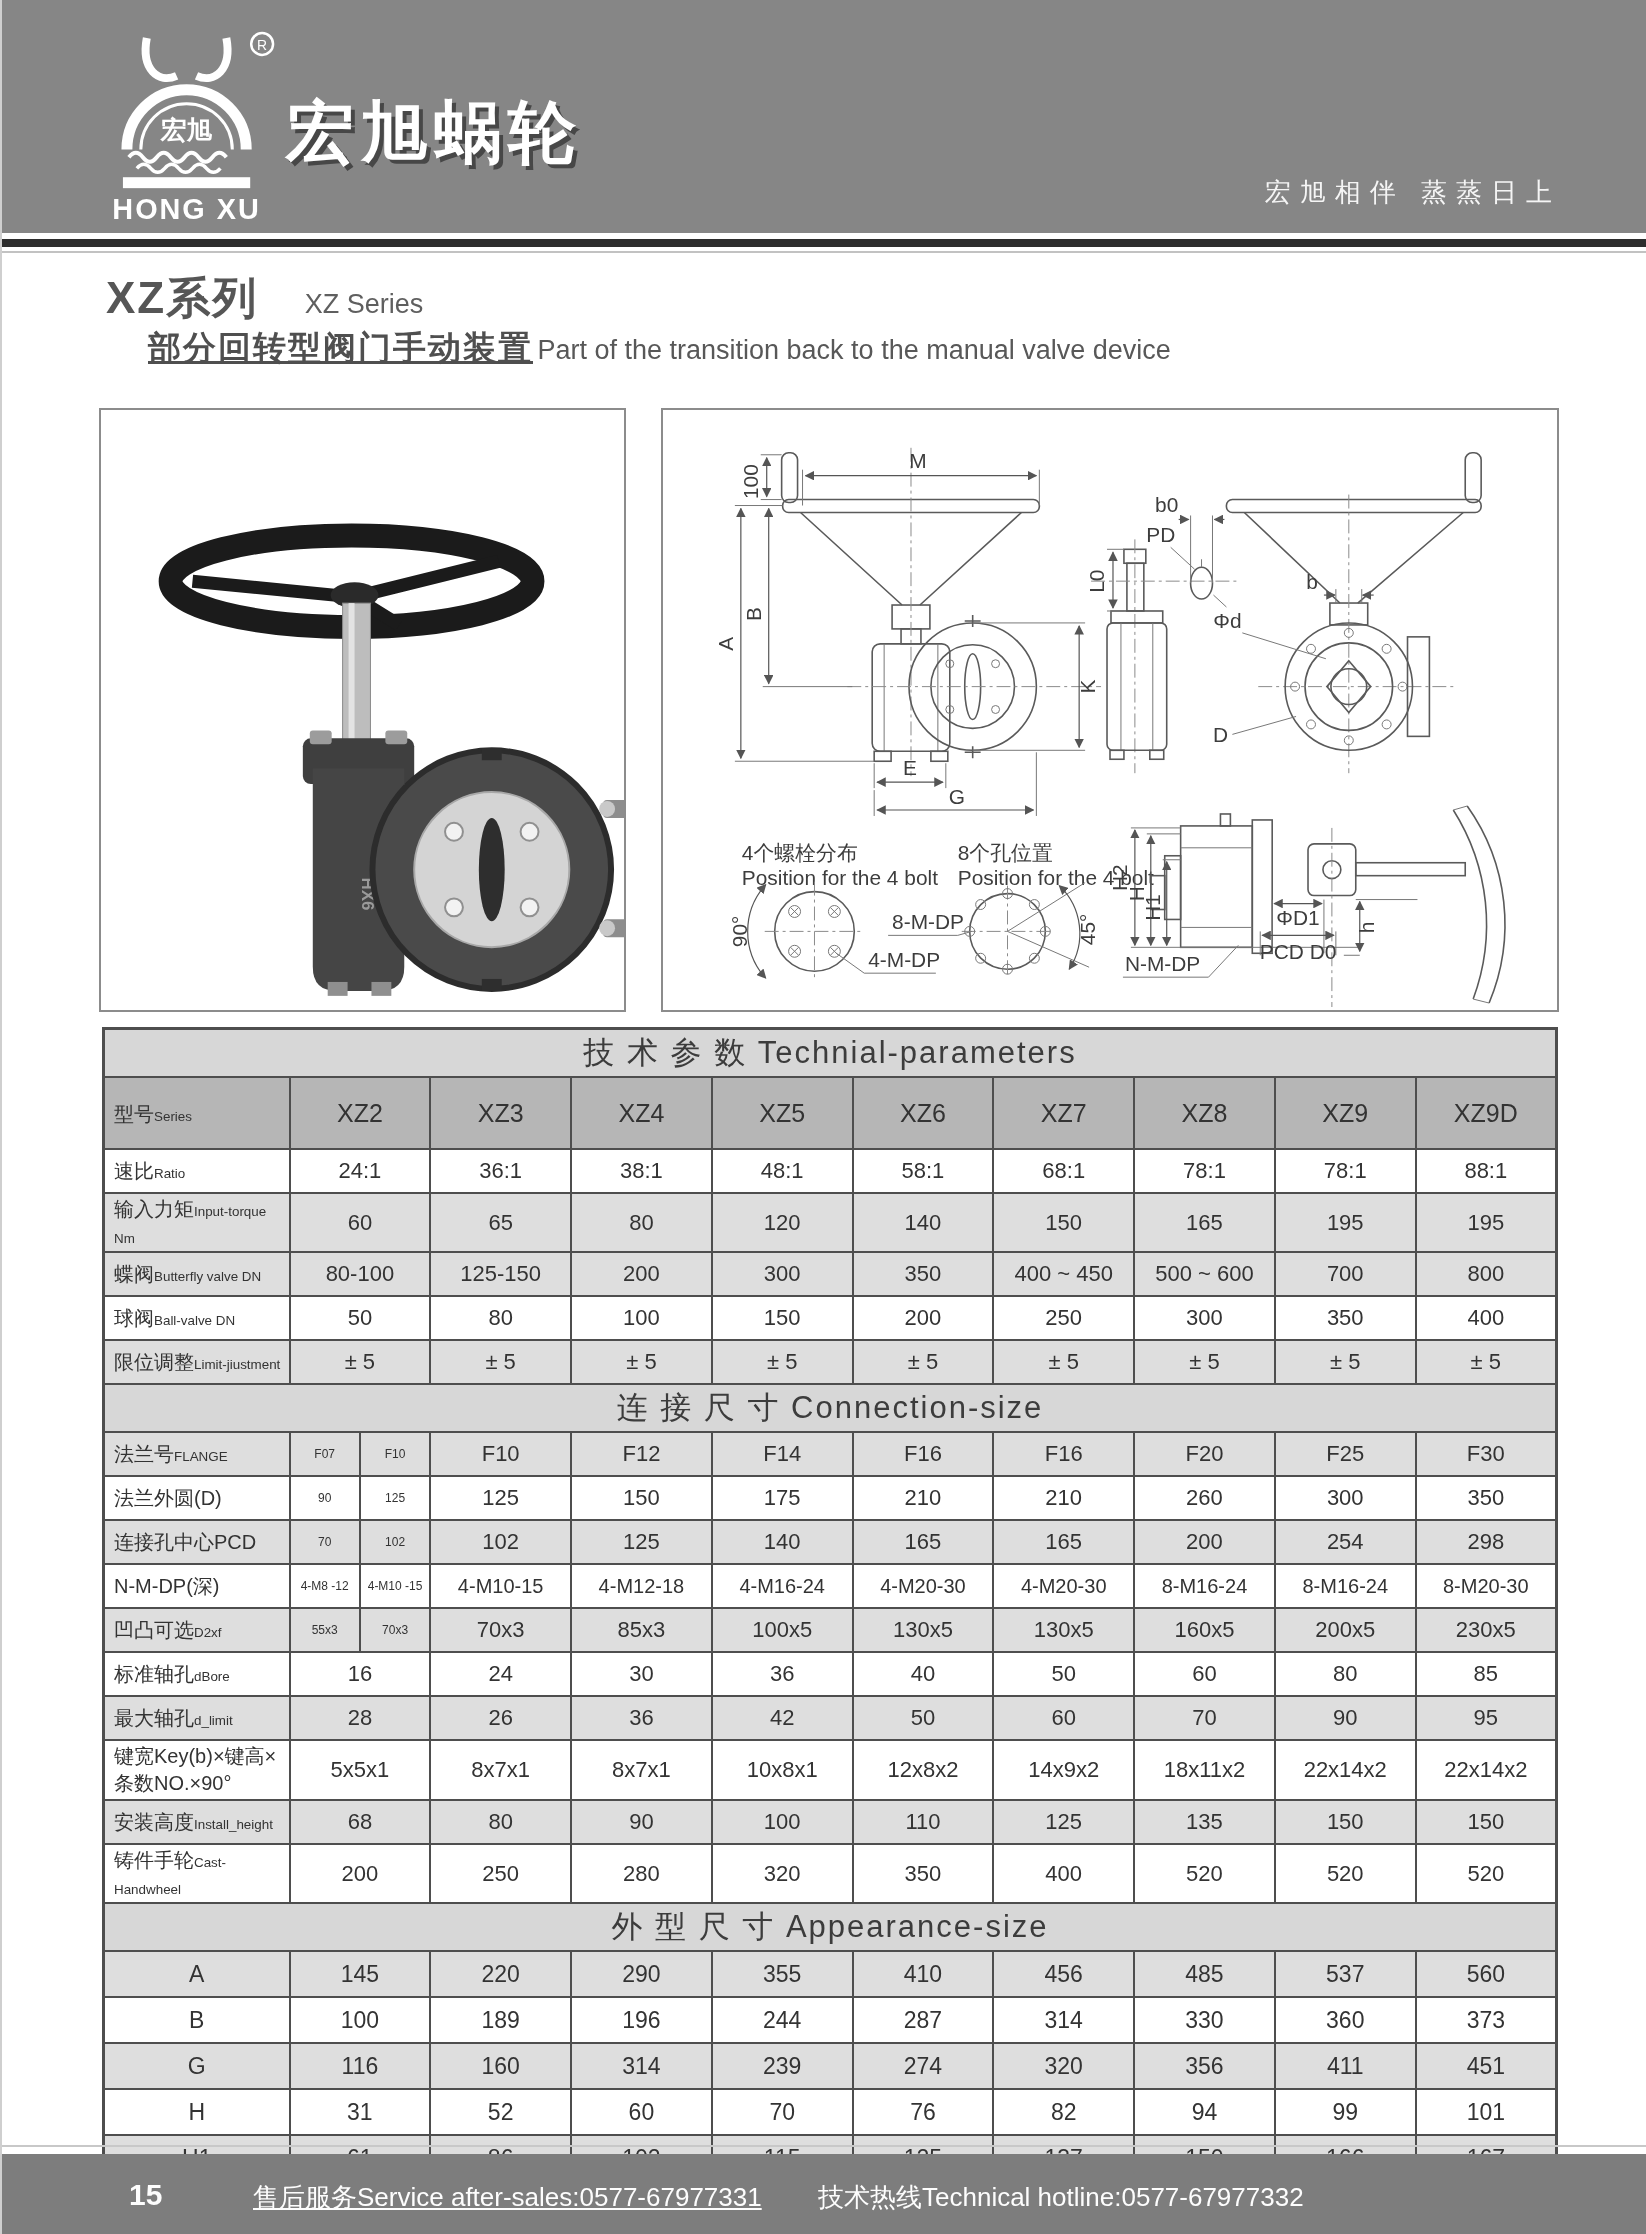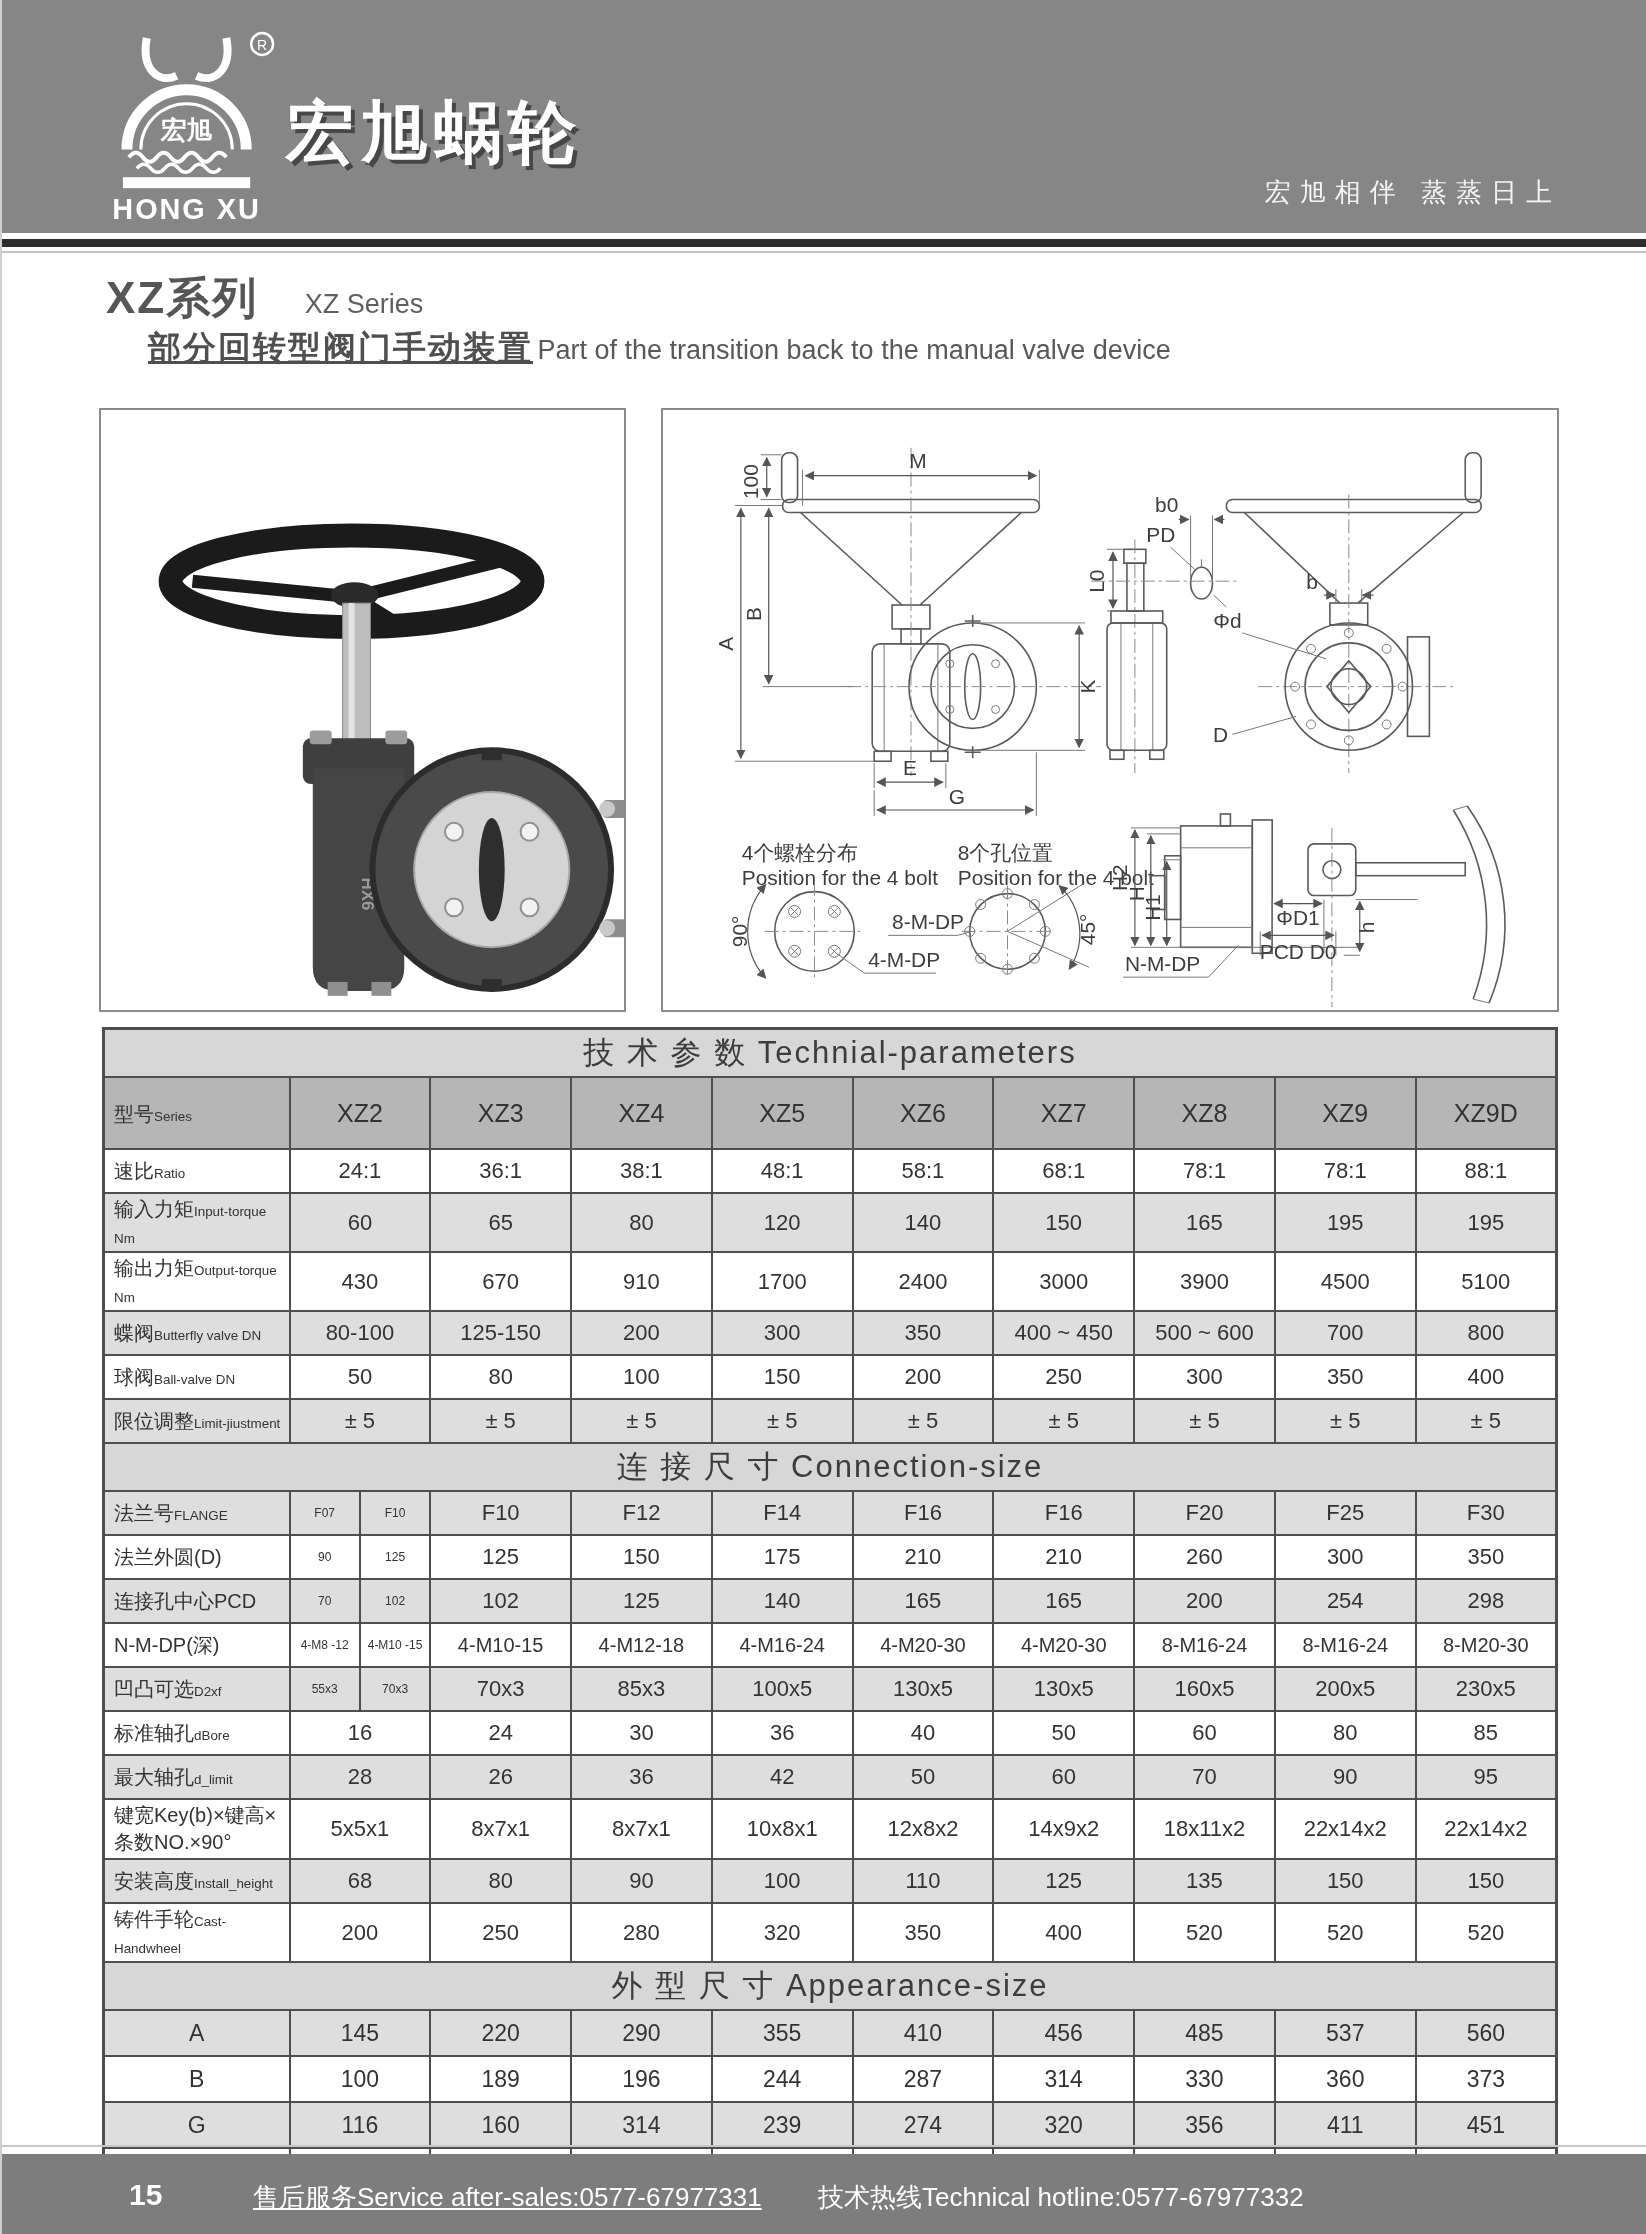--- a/index.html
+++ b/index.html
@@ -345,32 +345,20 @@
             <td class="val">60</td>
             <td class="val">65</td>
             <td class="val">80</td>
             <td class="val">120</td>
             <td class="val">140</td>
             <td class="val">150</td>
             <td class="val">165</td>
             <td class="val">195</td>
             <td class="val">195</td>
           </tr>
-          <tr class="r">
-            <td class="lab"><span class="cn">输出力矩</span><span class="en">Output-torque Nm</span></td>
-            <td class="val">430</td>
-            <td class="val">670</td>
-            <td class="val">910</td>
-            <td class="val">1700</td>
-            <td class="val">2400</td>
-            <td class="val">3000</td>
-            <td class="val">3900</td>
-            <td class="val">4500</td>
-            <td class="val">5100</td>
-          </tr>
           <tr class="r gray">
             <td class="lab"><span class="cn">蝶阀</span><span class="en">Butterfly valve  DN</span></td>
             <td class="val">80-100</td>
             <td class="val">125-150</td>
             <td class="val">200</td>
             <td class="val">300</td>
             <td class="val">350</td>
             <td class="val">400 ~ 450</td>
             <td class="val">500 ~ 600</td>
             <td class="val">700</td>

